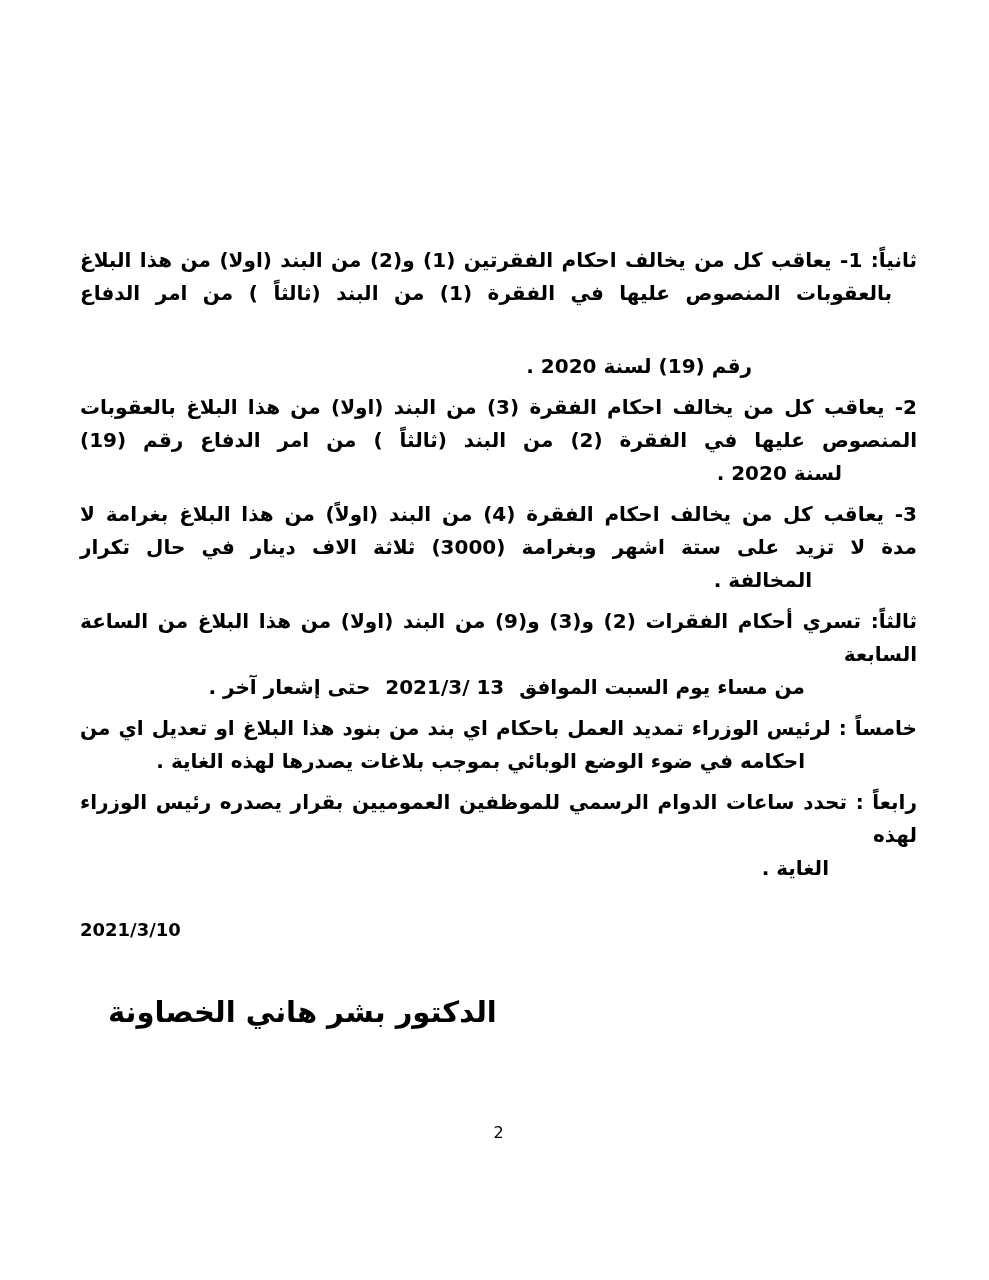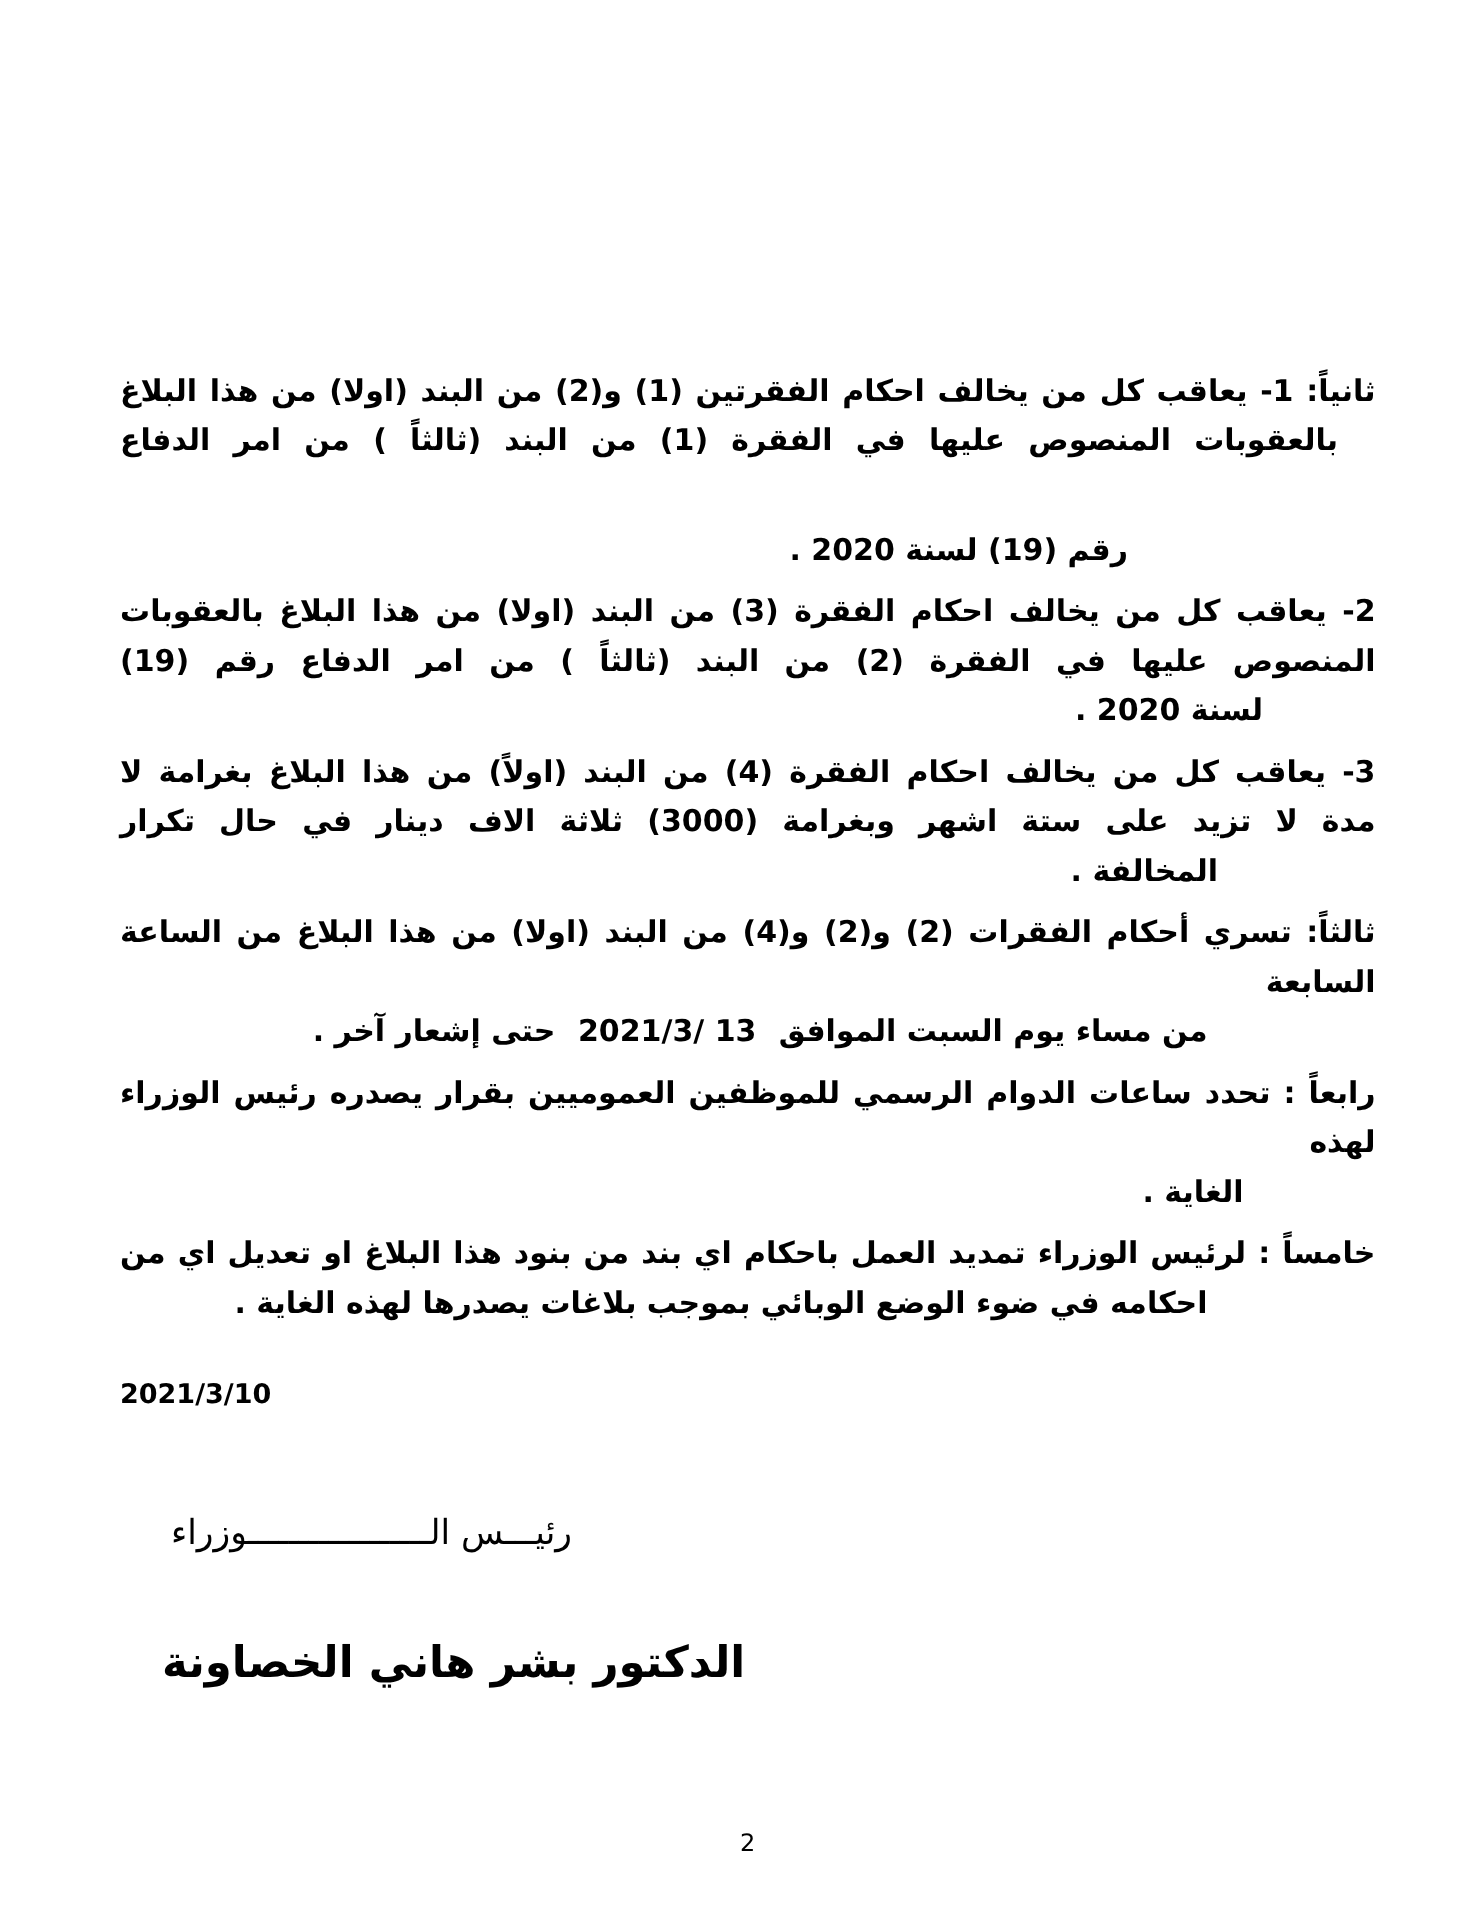--- a/index.html
+++ b/index.html
@@ -86,40 +86,39 @@
       <span class="line tail pr75">لسنة 2020 .</span>
     </p>
 
     <p class="para">
       <span class="line full">3- يعاقب كل من يخالف احكام الفقرة (4) من البند (اولاً) من هذا البلاغ بغرامة لا</span>
       <span class="line full">مدة لا تزيد على ستة اشهر وبغرامة (3000) ثلاثة الاف دينار في حال تكرار</span>
       <span class="line tail pr105">المخالفة .</span>
     </p>
 
     <p class="para">
-      <span class="line full">ثالثاً: تسري أحكام الفقرات (2) و(2) و(4) من البند (اولا) من هذا البلاغ من الساعة السابعة</span>
+      <span class="line full">ثالثاً: تسري أحكام الفقرات (2) و(3) و(9) من البند (اولا) من هذا البلاغ من الساعة السابعة</span>
       <span class="line tail pr112">
         <span>من مساء يوم السبت الموافق</span>
         <span dir="ltr" class="date-inline">2021/3/ 13</span>
         <span>حتى إشعار آخر .</span>
       </span>
     </p>
 
     <p class="para">
+      <span class="line full">خامساً : لرئيس الوزراء تمديد العمل باحكام اي بند من بنود هذا البلاغ او تعديل اي من</span>
+      <span class="line tail pr112">احكامه في ضوء الوضع الوبائي بموجب بلاغات يصدرها لهذه الغاية .</span>
+    </p>
+
+    <p class="para">
       <span class="line full">رابعاً : تحدد ساعات الدوام الرسمي للموظفين العموميين بقرار يصدره رئيس الوزراء لهذه</span>
       <span class="line tail pr88">الغاية .</span>
     </p>
 
-    <p class="para">
-      <span class="line full">خامساً : لرئيس الوزراء تمديد العمل باحكام اي بند من بنود هذا البلاغ او تعديل اي من</span>
-      <span class="line tail pr112">احكامه في ضوء الوضع الوبائي بموجب بلاغات يصدرها لهذه الغاية .</span>
-    </p>
-
     <div class="issue-date">2021/3/10</div>
 
-    <div class="pm-title">رئيـــس الــــــــــــــــــوزراء</div>
 
     <div class="pm-name">الدكتور بشر هاني الخصاونة</div>
 
     <div class="page-num">2</div>
 
   </div>
 </div>
 
 </body></html>

